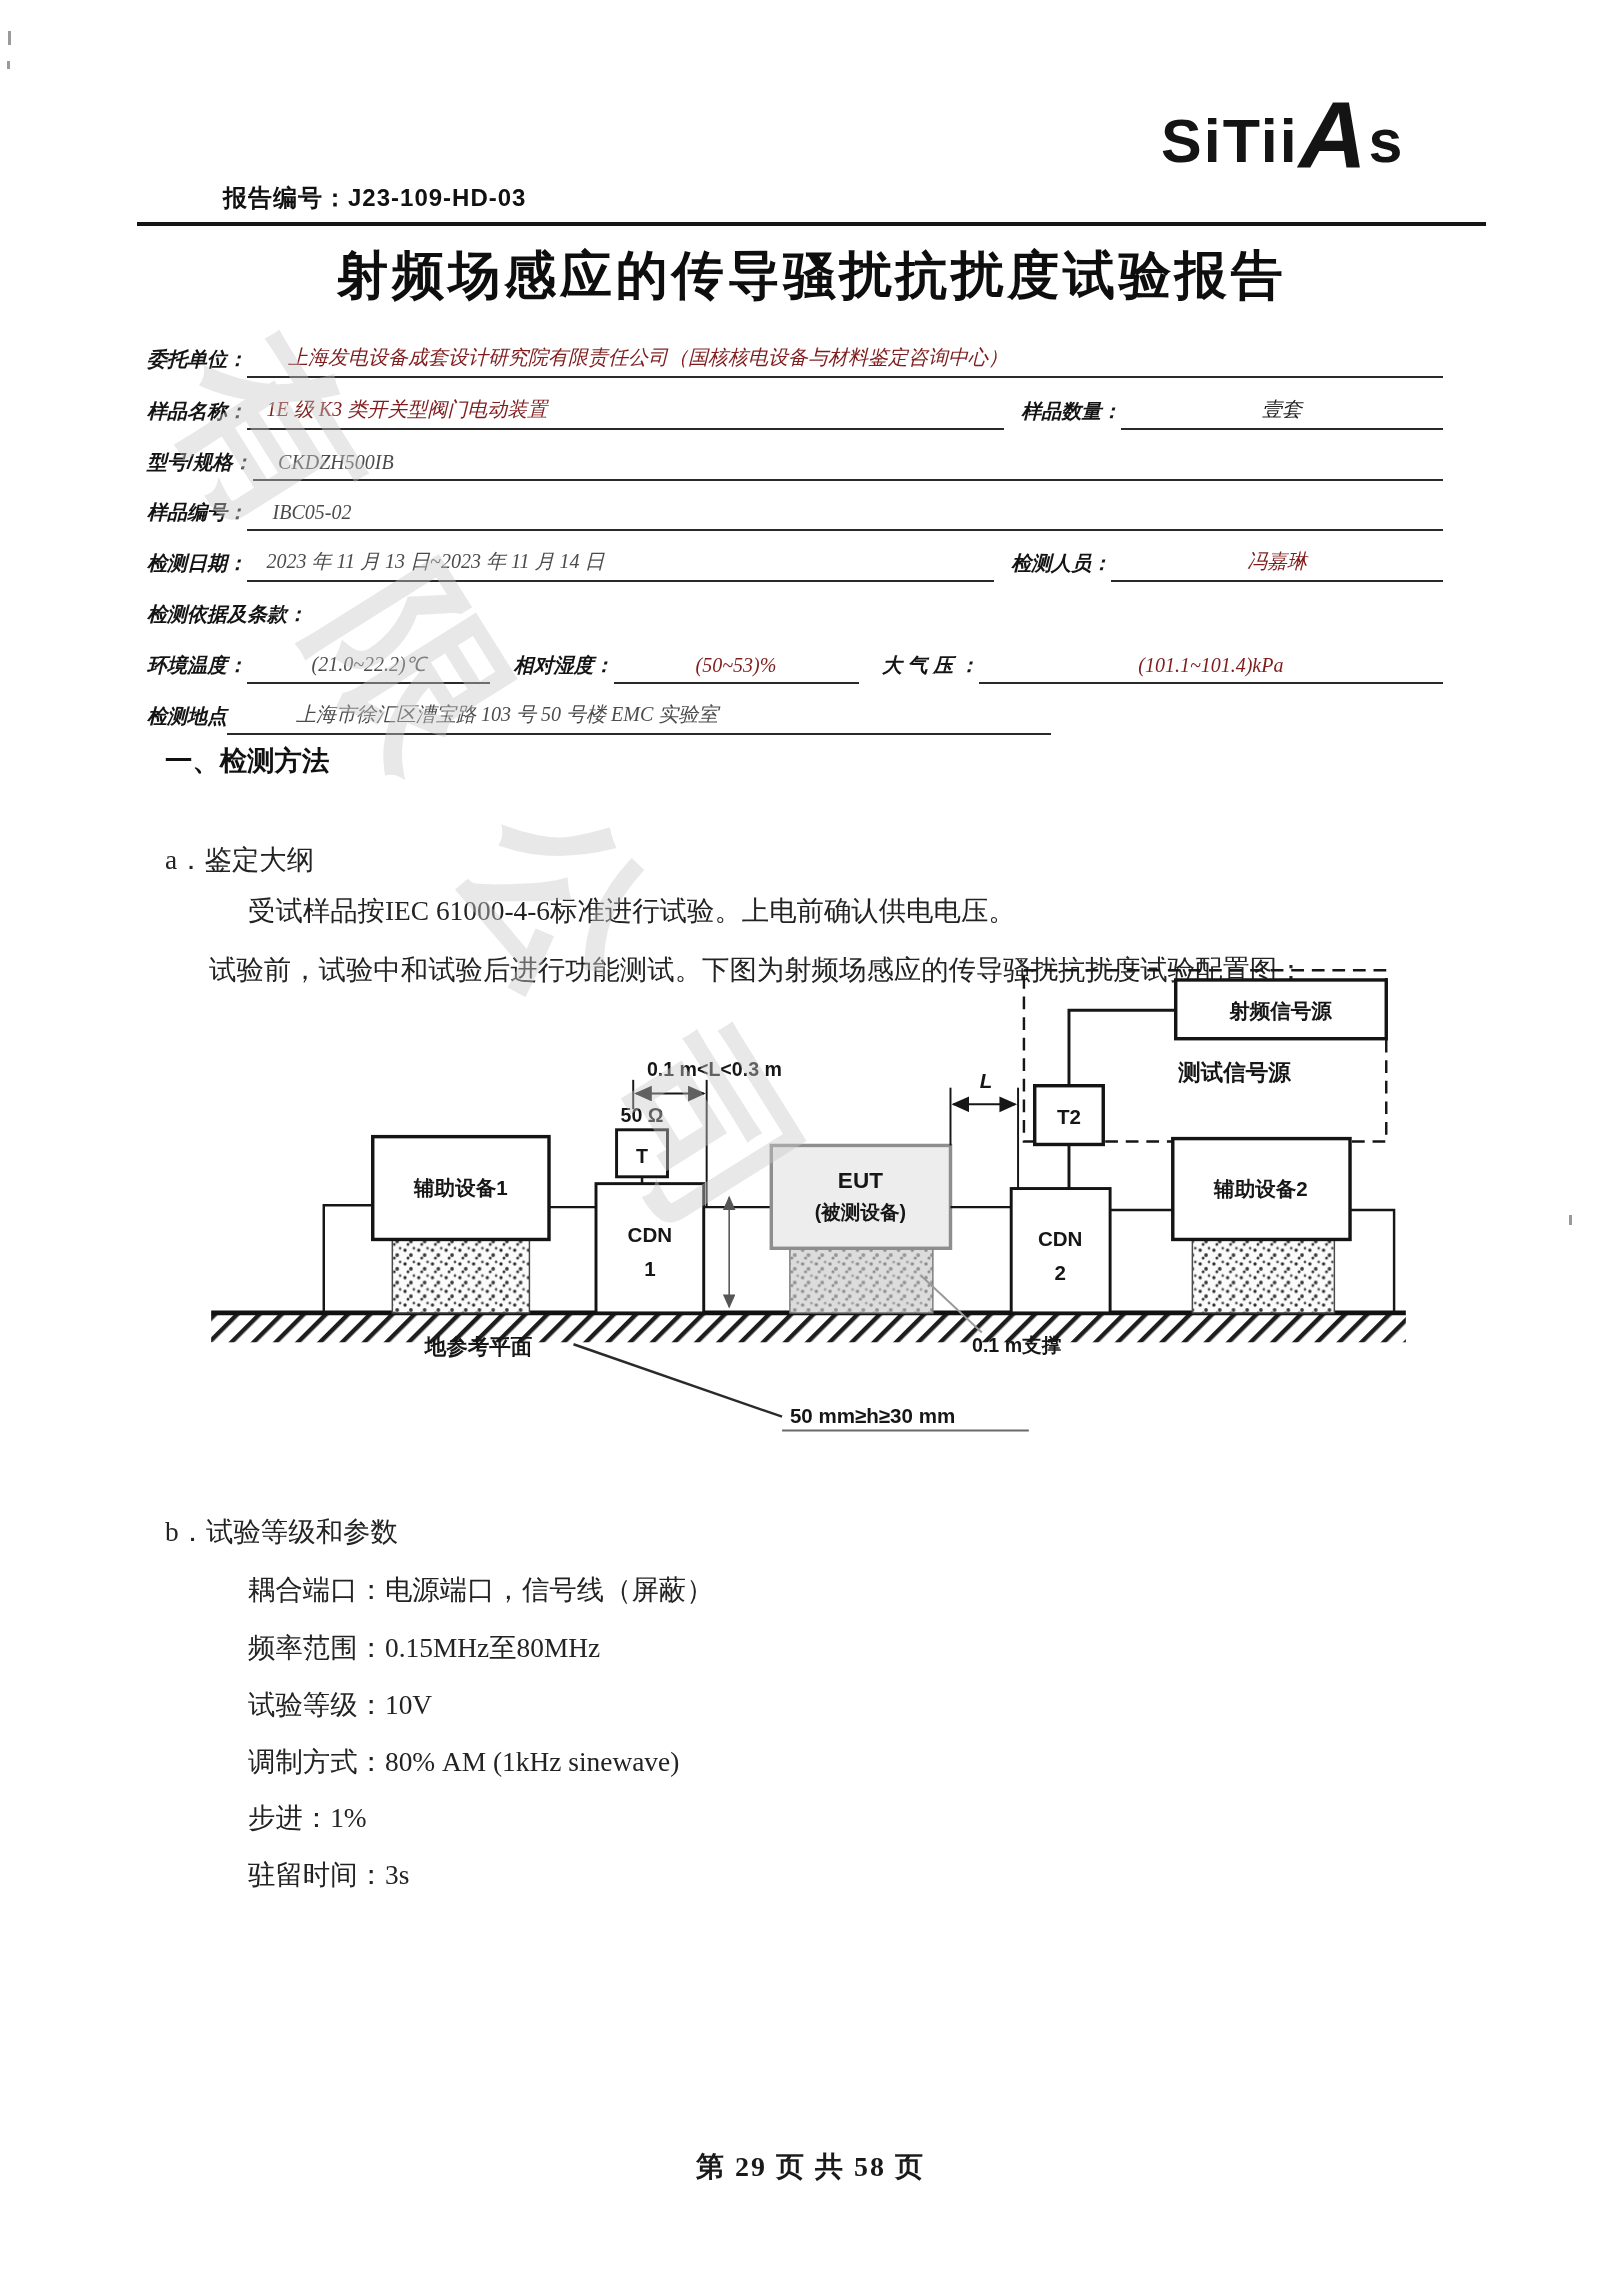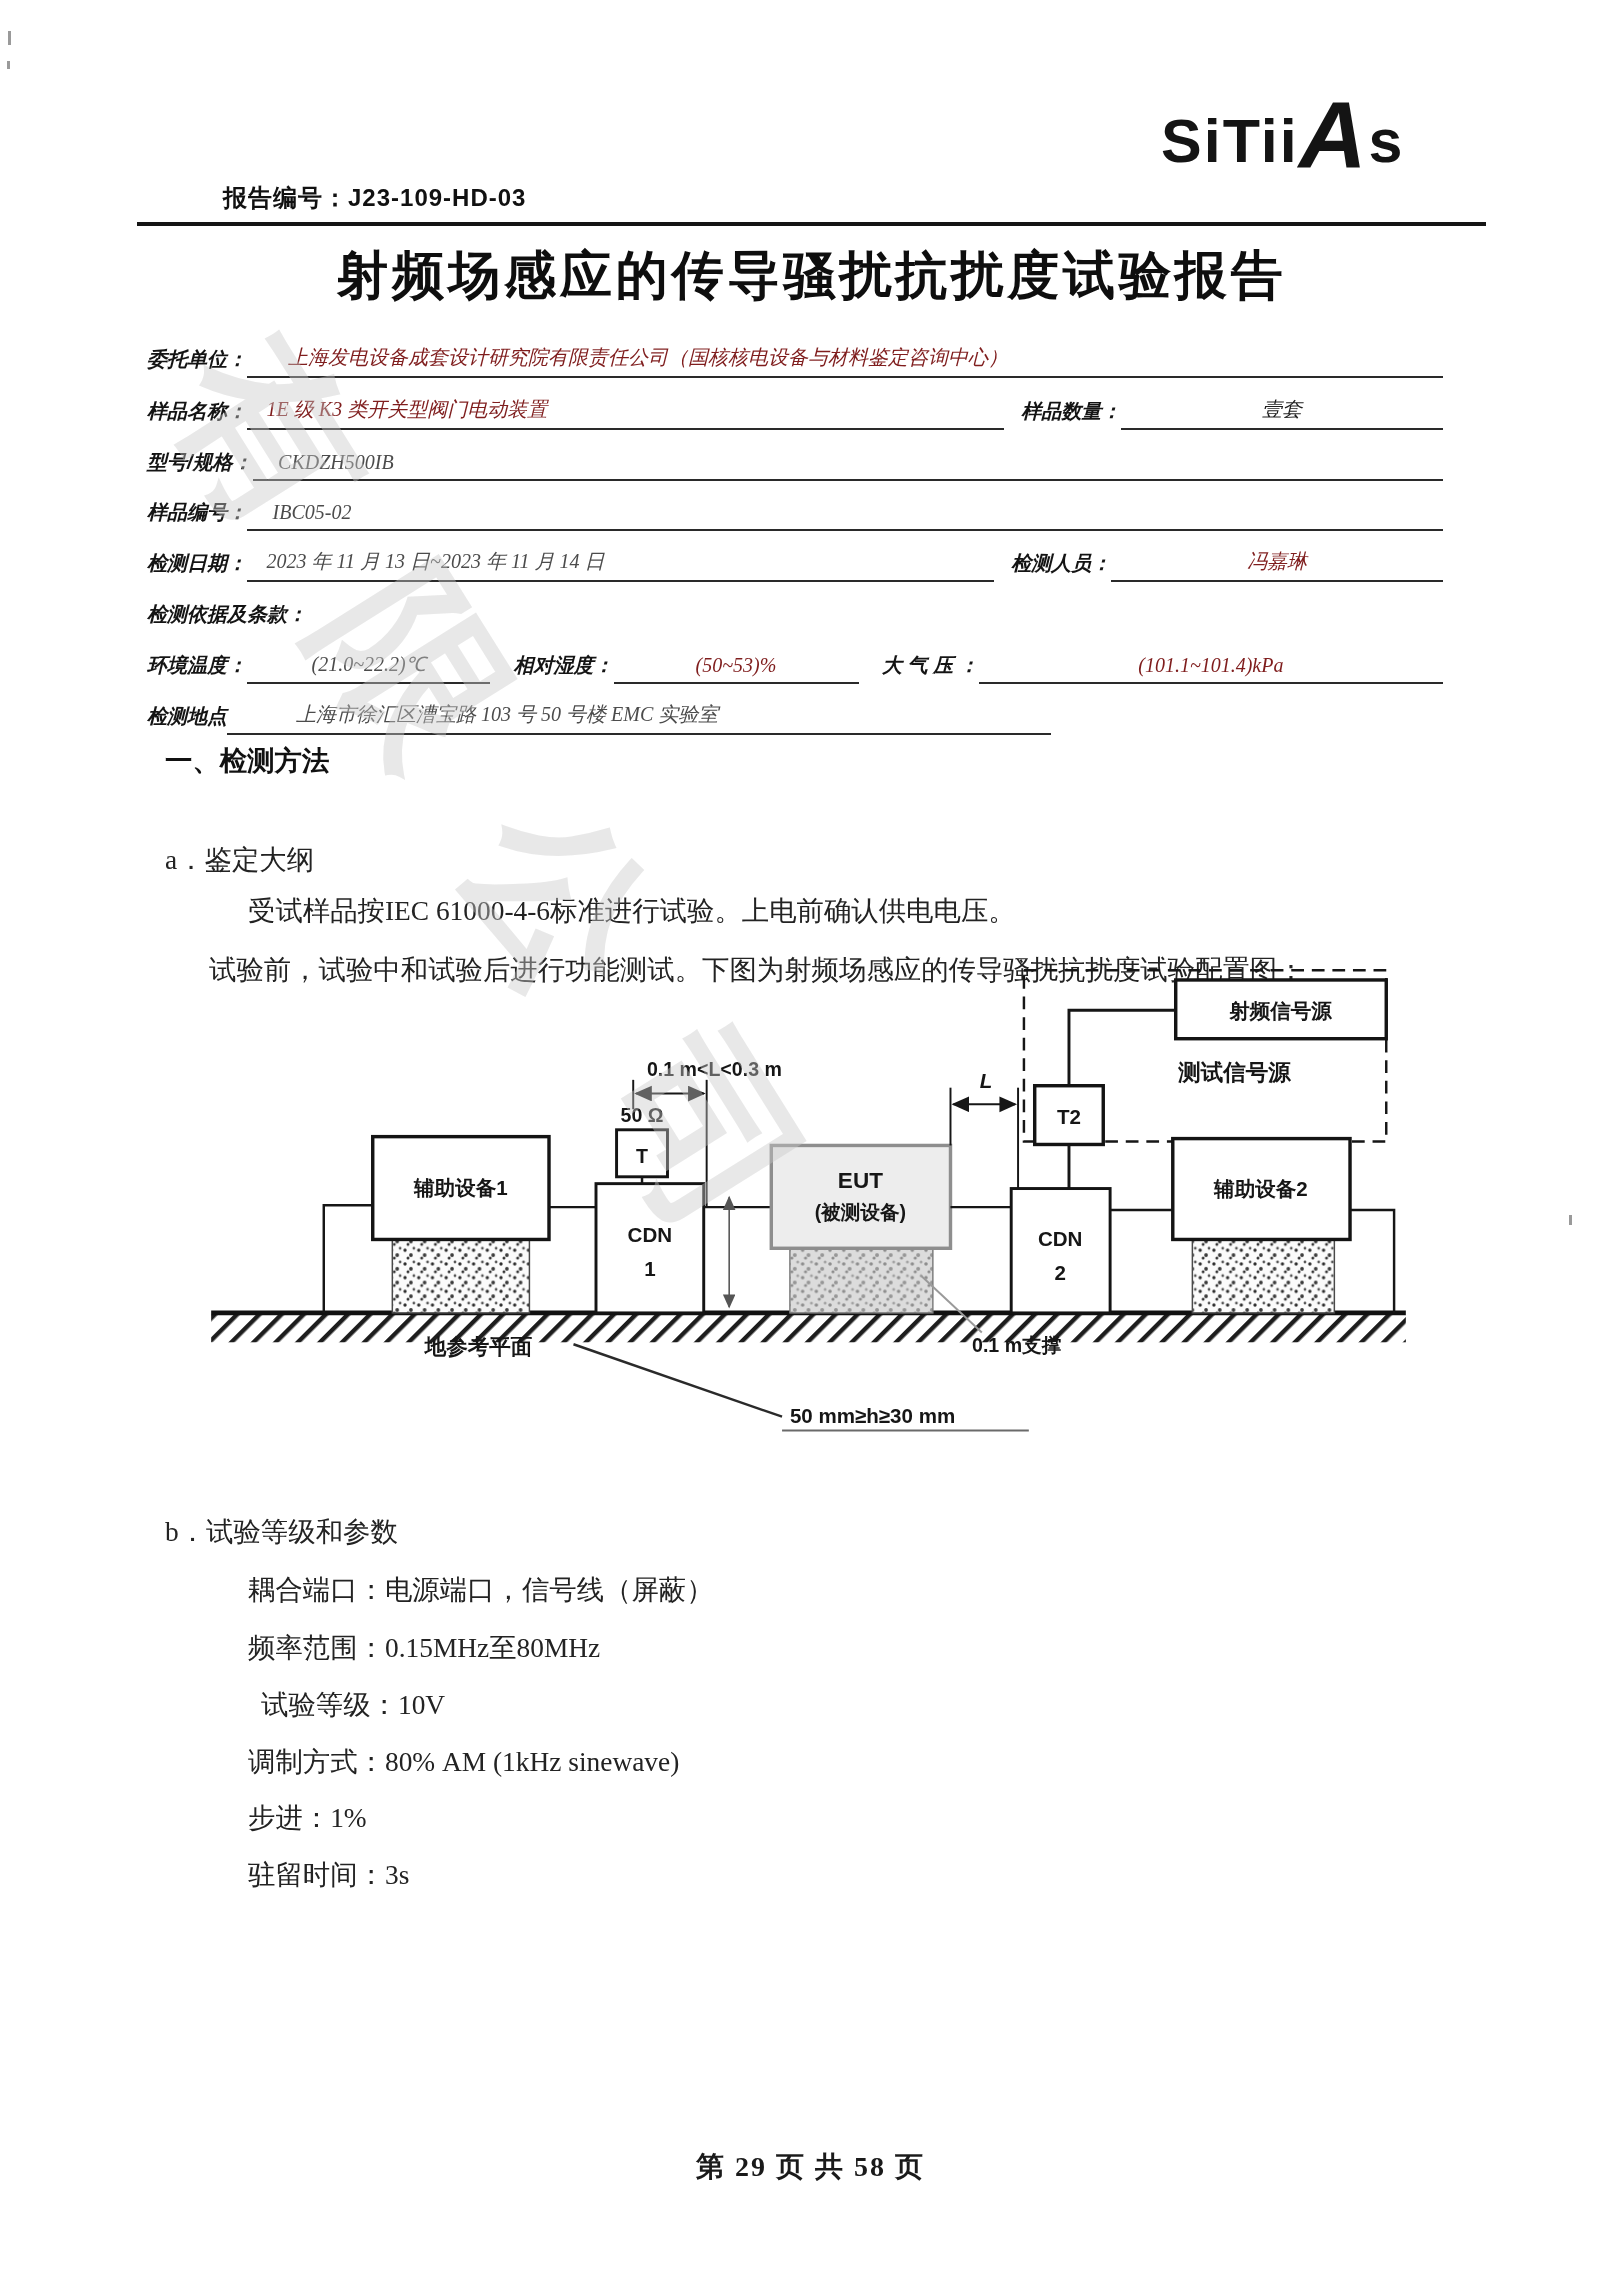--- a/index.html
+++ b/index.html
@@ -194,21 +194,21 @@
     <line x1="740" y1="352" x2="802" y2="410" stroke="#9a9a9a" stroke-width="2"></line>
     <text x="792" y="430" font-size="20" fill="#8d8d8d">0.1 m支撑</text>
     <polyline points="385,422 598,496" fill="none" stroke="#2a2a2a" stroke-width="2.5"></polyline>
     <text x="606" y="502" font-size="21" fill="#4d4d4d">50 mm≥h≥30 mm</text>
     <line x1="598" y1="510" x2="850" y2="510" stroke="#6a6a6a" stroke-width="2"></line>
   </svg>
 
   <div class="abs body-text" style="left:165px;top:1468px;">b．试验等级和参数</div>
   <div class="abs body-text" style="left:248px;top:1526px;">耦合端口：电源端口，信号线（屏蔽）</div>
   <div class="abs body-text" style="left:248px;top:1584px;">频率范围：0.15MHz至80MHz</div>
-  <div class="abs body-text" style="left:261px;top:1641px;">试验等级：10V</div>
+  <div class="abs body-text" style="left:248px;top:1641px;">试验等级：10V</div>
   <div class="abs body-text" style="left:248px;top:1698px;">调制方式：80% AM (1kHz sinewave)</div>
   <div class="abs body-text" style="left:248px;top:1754px;">步进：1%</div>
   <div class="abs body-text" style="left:248px;top:1811px;">驻留时间：3s</div>
 
   <div class="abs watermark">有限公司</div>
 
   <div class="speck" style="left:7.8px;top:31px;width:2.9px;height:13.7px;"></div>
   <div class="speck" style="left:6.9px;top:61px;width:2.9px;height:7.8px;"></div>
   <div class="speck" style="left:1569px;top:1215px;width:2.9px;height:9.8px;"></div>
 

